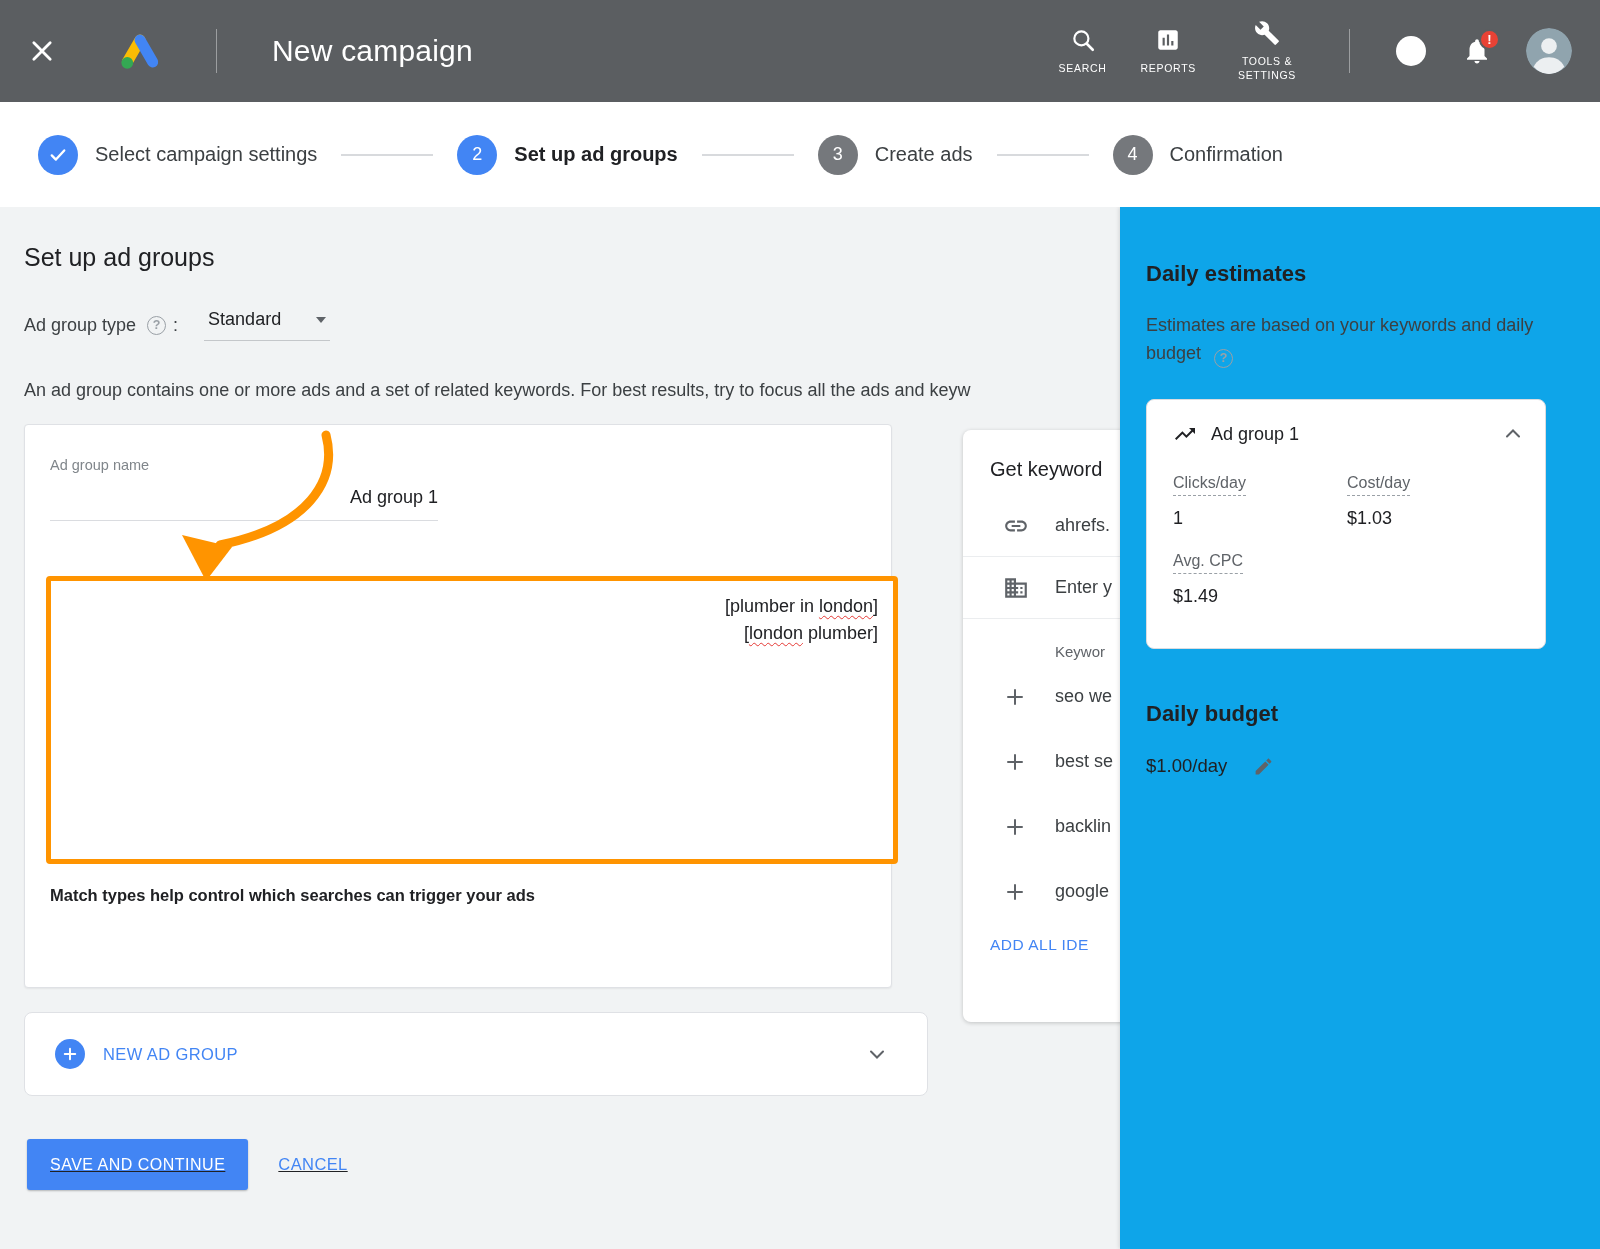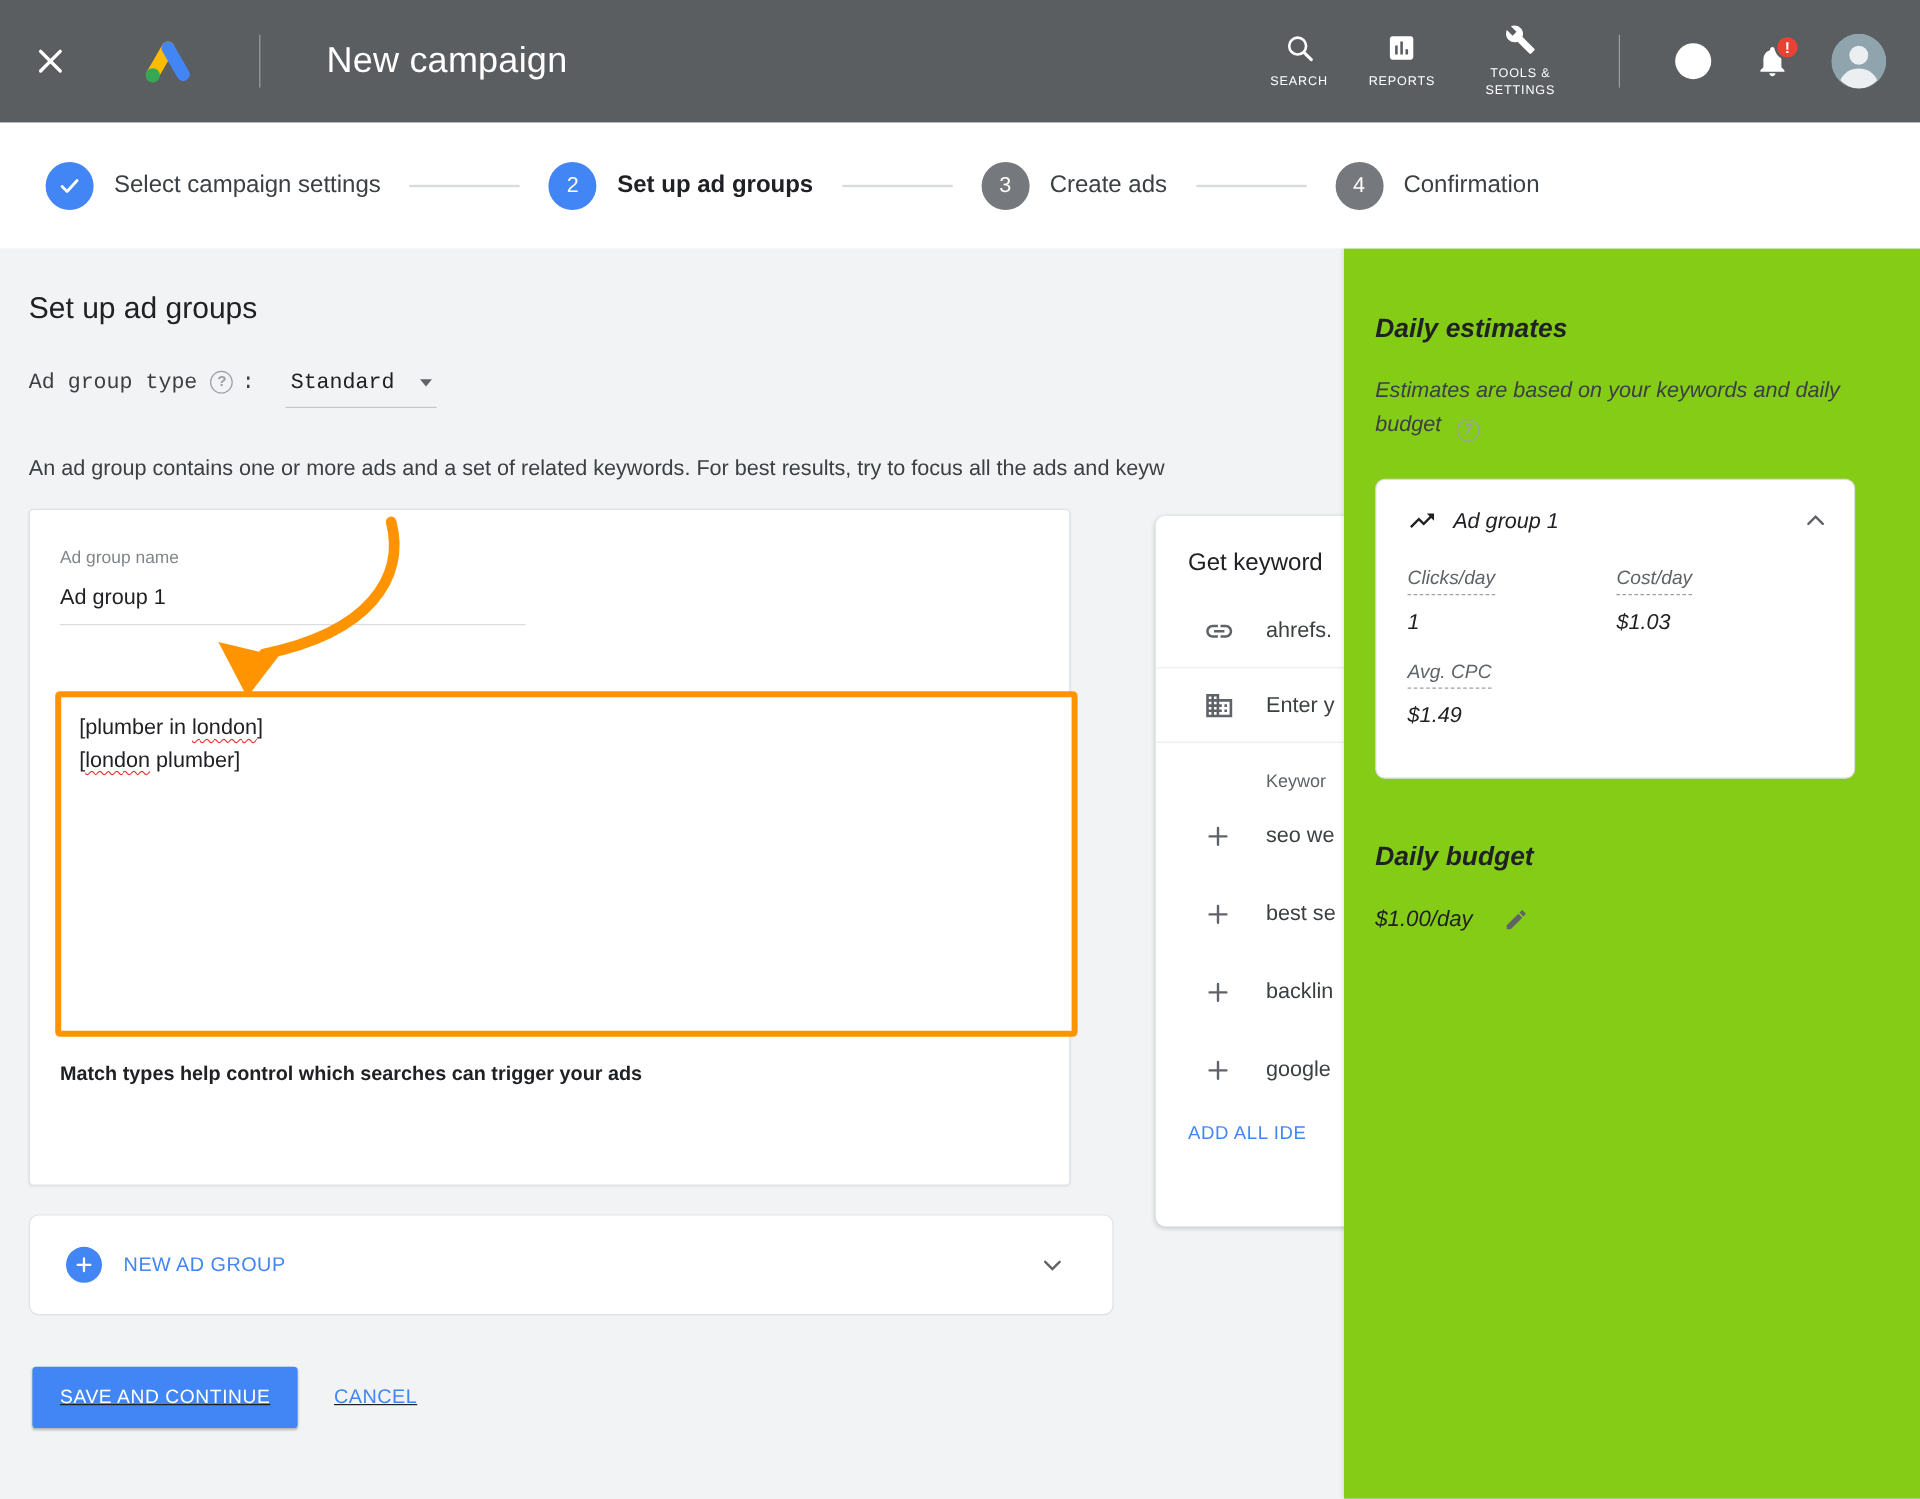--- a/index.html
+++ b/index.html
@@ -57,21 +57,21 @@
   .step-circle.gray { background:#75787c; }
   .step-label { font-size:20px; color:#3c4043; white-space:nowrap; }
   .step-label.active { font-weight:700; color:#202124; }
   .connector { width:92px; height:2px; background:#d8dadd; margin:0 24px; flex:0 0 auto; }
 
   
   .content { position:absolute; top:207px; left:0; width:1600px; height:1042px; background:#f1f3f4; }
 
   .main-heading { position:absolute; left:24px; top:36px; font-size:25px; font-weight:400; color:#202124; }
 
-  .type-row { position:absolute; left:24px; top:102px; display:flex; align-items:flex-start; font-size:18px; color:#3c4043;font-family:Liberation Mono, monospace; }
+  .type-row { position:absolute; left:24px; top:102px; display:flex; align-items:center; font-size:18px; color:#3c4043; }
   .help-circle {
     width:19px; height:19px; border:1.5px solid #9aa0a6; border-radius:50%;
     color:#9aa0a6; font-size:12.5px; font-weight:bold;
     display:inline-flex; align-items:center; justify-content:center; margin:0 7px 0 11px; cursor:pointer;
   }
   .help-circle::before { content:"?"; }
   .type-select {
     margin-left:26px; width:126px; display:flex; align-items:center; justify-content:space-between;
     padding:0 4px 10px 4px; border-bottom:1px solid #c4c7ca; color:#202124; cursor:pointer;
   }
@@ -79,20 +79,21 @@
 
   .description {
     position:absolute; left:24px; top:173px; width:1090px;
     font-size:18px; color:#3c4043; white-space:nowrap; overflow:hidden;
   }
 
   .adgroup-card {
     position:absolute; left:24px; top:217px; width:868px; height:564px;
     background:#fff; border:1px solid #dfe1e5; border-radius:4px;
     box-shadow:0 1px 2px rgba(0,0,0,.06);
+    text-align:right;
   }
   .field-label { position:absolute; left:25px; top:32px; font-size:14.5px; color:#80868b; }
   .name-input {
     position:absolute; left:25px; top:62px; width:388px; padding-bottom:12px;
     border-bottom:1px solid #dadce0; font-size:18px; color:#202124; cursor:text;
   }
   .kw-box {
     position:absolute; left:21px; top:151px; width:852px; height:288px;
     background:#fff; border:5px solid #ff9400; border-radius:4px;
     padding:12px 15px; font-size:18px; line-height:27px; color:#202124; cursor:text;
@@ -136,21 +137,21 @@
   .kw-title { margin:28px 0 14px 27px; font-size:20px; color:#202124; }
   .kw-row { height:62px; display:flex; align-items:center; padding-left:40px; gap:26px; font-size:18px; color:#3c4043; }
   .kw-row.bordered { border-bottom:1px solid #ebedef; }
   .kw-colhead { margin:24px 0 4px 92px; font-size:15px; color:#5f6368; }
   .kw-idea { height:65px; display:flex; align-items:center; padding-left:40px; gap:28px; font-size:18px; color:#3c4043; cursor:pointer; }
   .kw-addall { margin:12px 0 0 27px; color:#4285f4; font-size:15.5px; font-weight:500; letter-spacing:.5px; cursor:pointer; }
 
   
   .right-panel {
     position:absolute; left:1120px; top:0; width:480px; height:1042px;
-    background:#84cc16; z-index:2; box-shadow:-1px 0 4px rgba(0,0,0,.12);font-style:italic;
+    background:#0ea5e9; z-index:2; box-shadow:-1px 0 4px rgba(0,0,0,.12);
   }
   .est-title { position:absolute; left:26px; top:54px; font-size:22px; font-weight:700; color:#202124; }
   .est-sub { position:absolute; left:26px; top:104px; width:404px; font-size:18px; line-height:28px; color:#3c4043; }
   .est-sub .help-circle { margin:0 0 0 8px; vertical-align:-3px; }
   .est-card {
     position:absolute; left:26px; top:192px; width:400px; height:250px;
     border:1px solid #dadce0; border-radius:8px; background:#fff;
   }
   .est-head { position:absolute; left:26px; top:22px; right:20px; display:flex; align-items:center; gap:14px; }
   .est-name { font-size:18px; color:#202124; }

